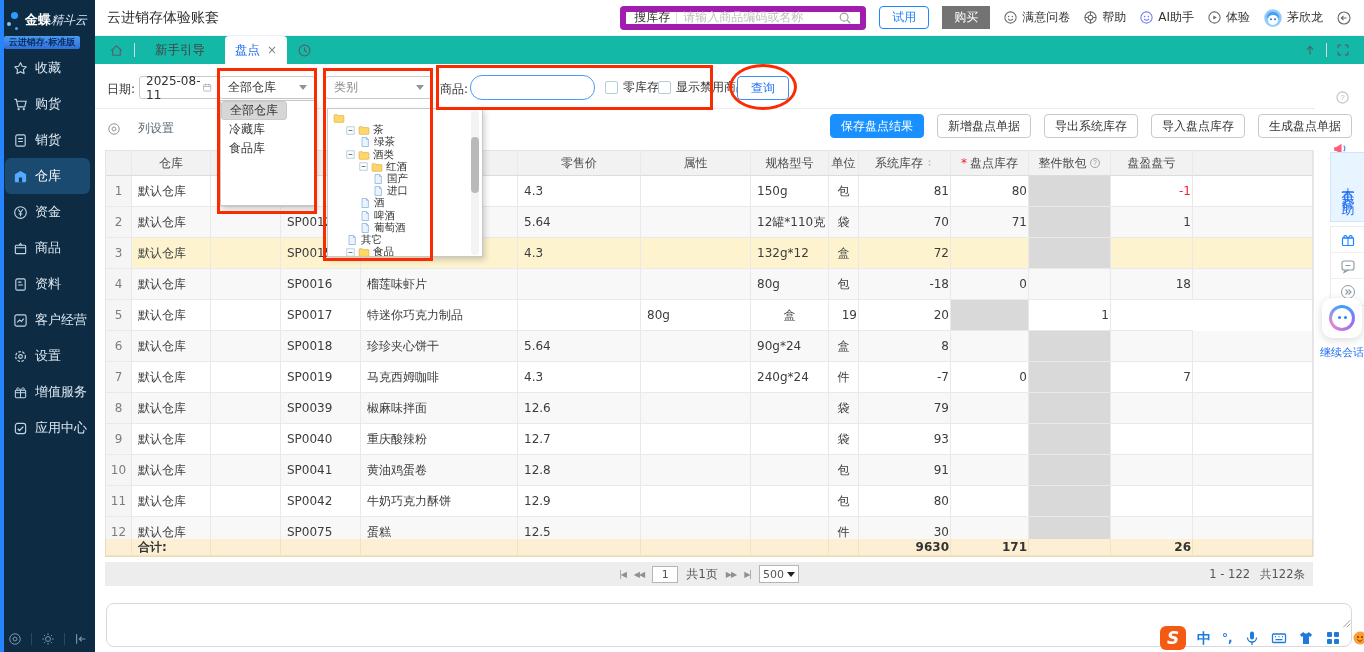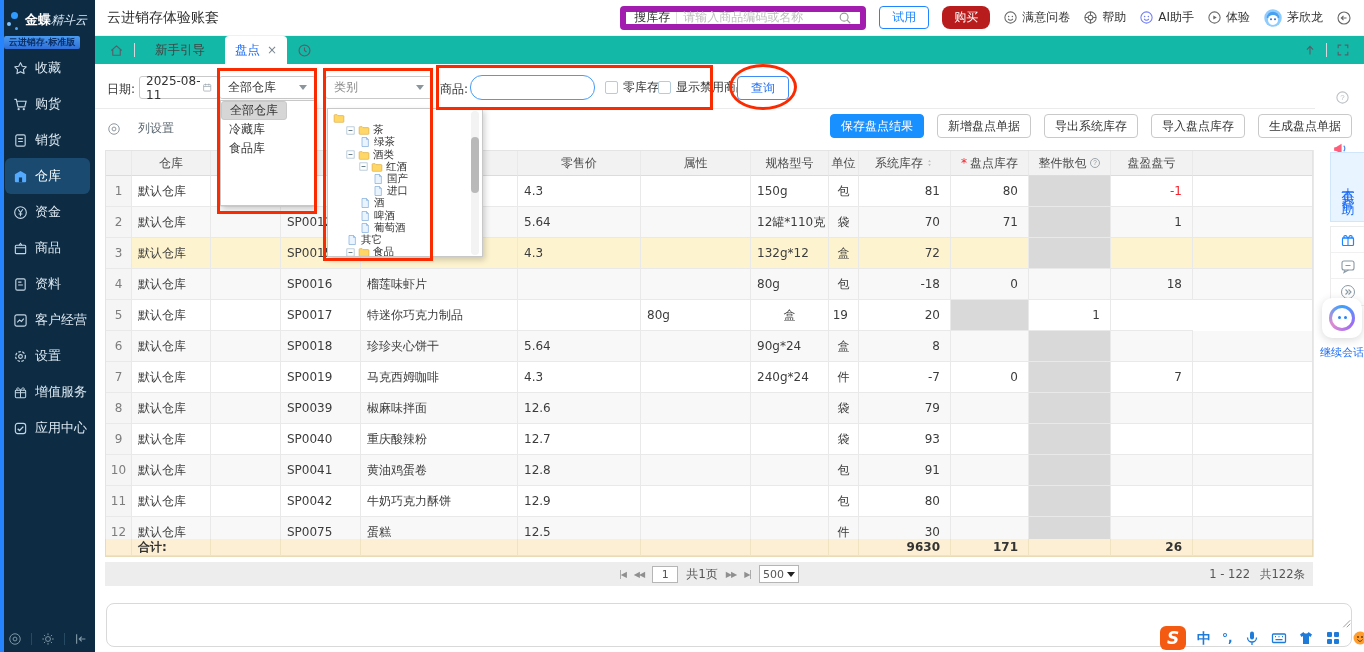--- a/index.html
+++ b/index.html
@@ -33,21 +33,21 @@
  align-items:center;padding:0 12px;gap:13px;border-bottom:1px solid #eef0f2}
 #title{font-size:14px;color:#2f2f2f;margin-right:auto}
 #searchbox{display:flex;align-items:center;width:246px;height:24px;border:6px solid #a21caf;
  border-radius:4px;padding:0 8px;gap:6px;color:#333}
 #searchbox .pfx{font-size:12px;white-space:nowrap}
 #searchbox .bar{width:1px;height:12px;background:#ddd}
 #searchbox .ph{color:#bfbfbf;font-size:12px;white-space:nowrap;overflow:hidden;flex:1}
 #searchbox .ic{width:14px;height:14px;color:#999}
 .btn-line{height:23px;padding:0 12px;border:1px solid #1f86ff;border-radius:4px;color:#1f86ff;
  background:#fff;font-size:12px;display:flex;align-items:center;cursor:pointer}
-.btn-solid{height:23px;padding:0 12px;border:none;border-radius:8px;color:#fff;background:#b91c1c;
+.btn-solid{height:23px;padding:0 12px;border:none;border-radius:0;color:#fff;background:#737373;
  font-size:12px;display:flex;align-items:center;cursor:pointer}
 .nav-it{display:flex;align-items:center;gap:4px;color:#333;font-size:12px;cursor:pointer;white-space:nowrap}
 .nav-it .ic{width:15px;height:15px;color:#666}
 .nav-it .ic.ai{color:#6f7bf7}
 .nav-it .ic.av{width:20px;height:20px}
 
 #tabbar{position:absolute;left:95px;top:36px;right:0;height:28px;background:#14b8a6;display:flex;
  align-items:center;padding:6px 14px;gap:10px}
 #tabbar .ic{width:15px;height:15px;color:#55606a}
 #tabbar .sep{width:1px;height:14px;background:#d3d9de}
@@ -82,21 +82,21 @@
 .abtn{height:24px;padding:0 10px;background:#fff;border:1px solid #c9c9c9;border-radius:4px;
  font-size:12px;color:#333;display:flex;align-items:center;cursor:pointer;white-space:nowrap}
 .abtn.primary{background:#1890ff;border-color:#1890ff;color:#fff}
 
 #table{position:absolute;left:10px;top:86px;width:1208px;border:1px solid #e4e4e4;border-bottom:none}
 .trow{display:grid;grid-template-columns:26px 79px 70px 80px 157px 123px 110px 78px 30px 92px 78px 82px 82px 1fr}
 .c{height:31px;border-right:1px solid #e9e9e9;border-bottom:1px solid #e9e9e9;display:flex;
  align-items:center;padding:0 6px;overflow:hidden;white-space:nowrap;font-size:12px;color:#3c3c3c}
 .c:last-child{border-right:none}
 .th .c{height:25px;background:#f2f2f2;justify-content:center;color:#4a4a4a;border-bottom:1px solid #dcdcdc;gap:2px}
-.ar{justify-content:flex-end;padding-right:10px}
+.ar{justify-content:flex-end;padding-right:1px}
 .ac{justify-content:center}
 .num{background:#f5f5f5;color:#7d7d7d;justify-content:center}
 #tbody{height:364px;overflow:hidden}
 #tbody .trow:nth-child(even){background:#f8f8f8}
 .trow.hl{background:#fdf3cf !important}
 .c.gray{background:#d9d9d9}
 .c.neg{color:#f5222d}
 .red-star{color:#f5222d;margin-right:1px}
 .sort{width:9px;height:12px}
 .h-q{width:12px;height:12px;color:#8a949c}

